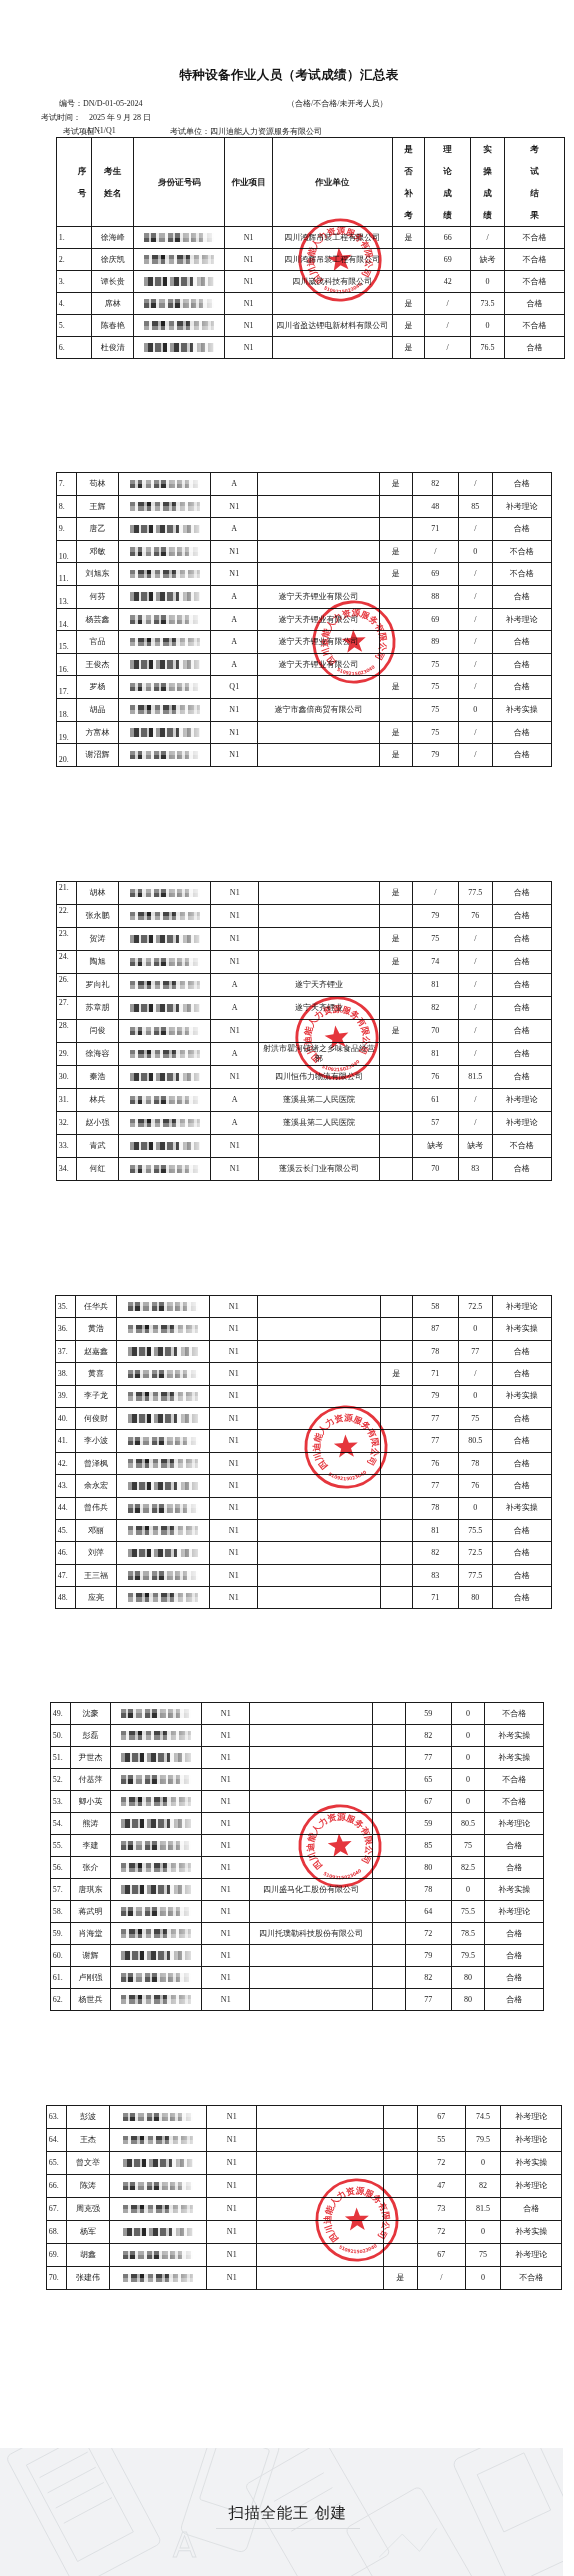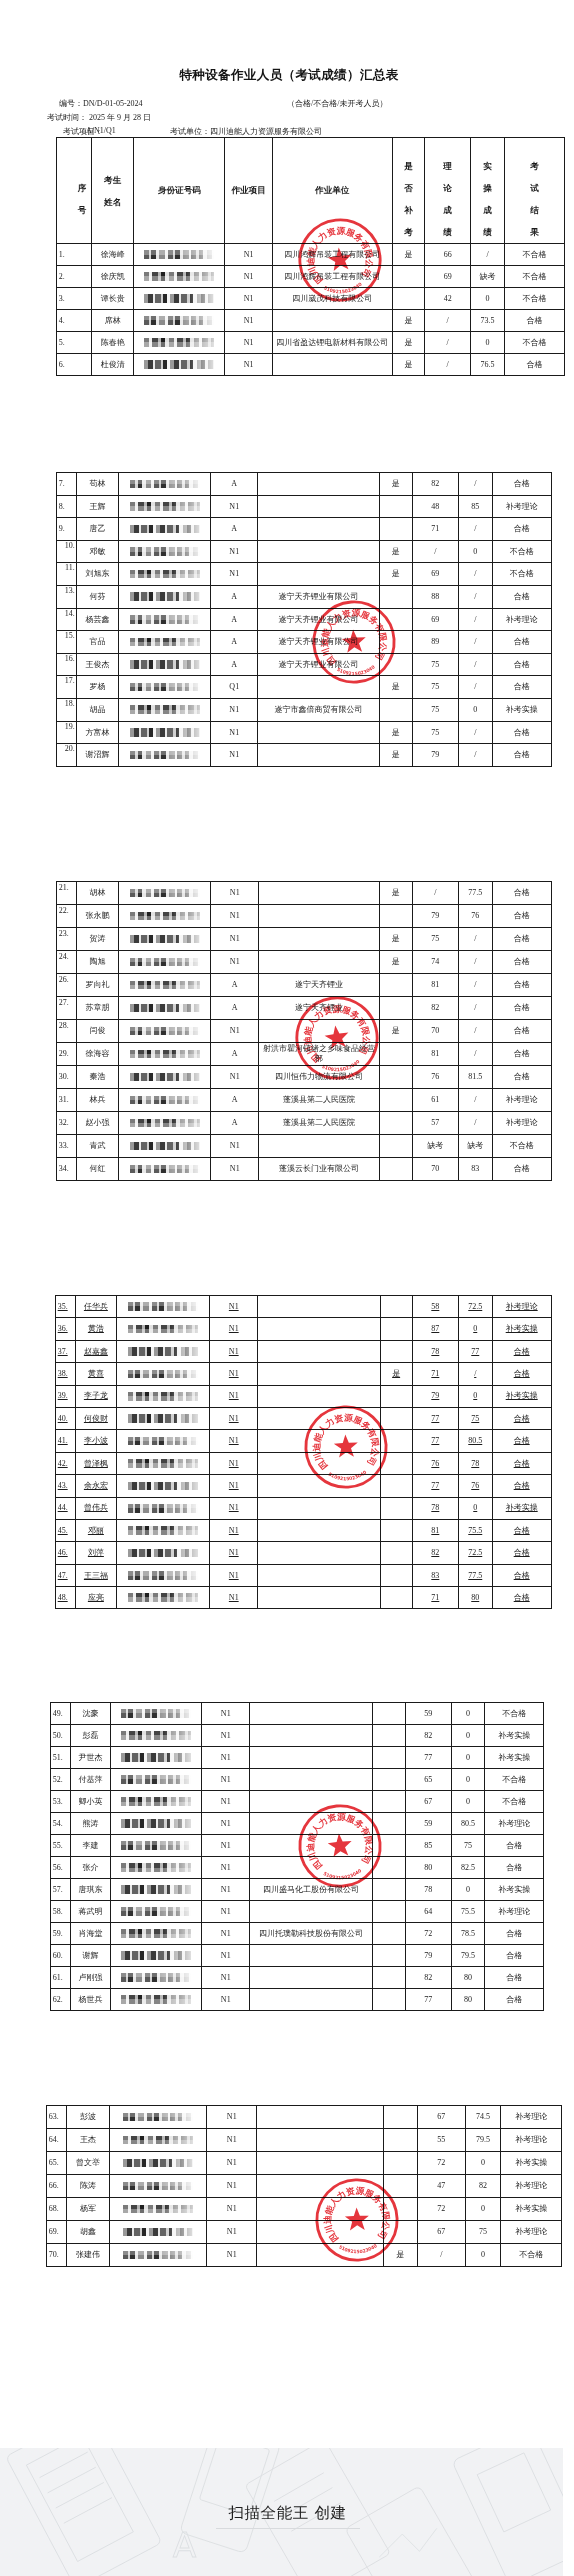--- a/index.html
+++ b/index.html
@@ -15,33 +15,33 @@
   .tbl td:nth-child(1),.tbl th:nth-child(1){width:var(--c1);text-align:left;padding-left:1.7px;}
   .tbl td:nth-child(2),.tbl th:nth-child(2){width:var(--c2);}
   .tbl td:nth-child(3),.tbl th:nth-child(3){width:var(--c3);}
   .tbl td:nth-child(4),.tbl th:nth-child(4){width:var(--c4);}
   .tbl td:nth-child(5),.tbl th:nth-child(5){width:var(--c5);}
   .tbl td:nth-child(6),.tbl th:nth-child(6){width:var(--c6);}
   .tbl td:nth-child(7),.tbl th:nth-child(7){width:var(--c7);}
   .tbl td:nth-child(8),.tbl th:nth-child(8){width:var(--c8);}
   .tbl td:nth-child(9),.tbl th:nth-child(9){width:var(--c9);}
   .tbl th:nth-child(1){text-align:center;padding-left:17px;}
-  .vlabel{display:inline-block;width:1.05em;word-break:break-all;line-height:22px;margin-top:17px;}
+  .vlabel{display:inline-block;width:1.05em;word-break:break-all;line-height:22px;}
   .vlabel2{display:inline-block;width:2.1em;word-break:break-all;line-height:22px;}
 
   #t1{left:56px;top:137px;width:463px;--c1:16px;--c2:39px;--c3:88px;--c4:44px;--c5:117px;--c6:29px;--c7:43px;--c8:30.5px;--c9:57px;}
   #t1 thead tr{height:89px;}
   #t1 tbody tr{height:22px;}
   #t2{left:56px;top:472px;width:464px;--c1:16px;--c2:39px;--c3:89px;--c4:44px;--c5:118px;--c6:30px;--c7:43px;--c8:30.5px;--c9:56px;}
   #t2 tr{height:22.6px;}
-  #t2 tr:nth-of-type(n+4) td:nth-child(1){vertical-align:top;padding-top:0;text-align:right;}
+  #t2 tr:nth-of-type(n+4) td:nth-child(1){vertical-align:top;padding-top:11px;}
   #t3{left:56px;top:881px;width:464px;--c1:16px;--c2:39px;--c3:89px;--c4:45px;--c5:117px;--c6:30px;--c7:43px;--c8:30.5px;--c9:56px;}
   #t3 tr{height:23px;margin-left:29px;}
   #t3 tr:nth-of-type(-n+7) td:nth-child(1){vertical-align:top;padding-top:1.1px;}
-  #t4{left:55px;top:1295px;width:466px;text-decoration:underline;--c1:16px;--c2:38px;--c3:90px;--c4:45px;--c5:119px;--c6:29px;--c7:43px;--c8:30.5px;--c9:56px;}
+  #t4{left:55px;top:1295px;width:466px;--c1:16px;--c2:38px;--c3:90px;--c4:45px;--c5:119px;--c6:29px;--c7:43px;--c8:30.5px;--c9:56px;}
   #t4 tr{height:22.4px;}
   #t5{left:50px;top:1702px;width:465px;--c1:16px;--c2:37px;--c3:88px;--c4:45px;--c5:119px;--c6:30px;--c7:43px;--c8:30px;--c9:56px;}
   #t5 tr{height:22px;}
   #t6{left:46px;top:2105px;width:486px;--c1:16px;--c2:40px;--c3:94px;--c4:47px;--c5:123px;--c6:31px;--c7:45px;--c8:32px;--c9:58px;}
   #t6 tr{height:23px;}
 
   .mosaic{width:70px;height:8.6px;margin:0 auto;
     background:
       linear-gradient(90deg,rgba(255,255,255,0) 50%,rgba(255,255,255,.85) 100%),
       linear-gradient(180deg,rgba(255,255,255,.3) 0 50%,rgba(255,255,255,0) 50% 100%),
@@ -82,21 +82,21 @@
   </defs>
 </svg>
 
 <h1 class="title">特种设备作业人员（考试成绩）汇总表</h1>
 
 <div class="meta" style="left:45px;top:98px;margin-left:14px;">
   <span>编号：</span><span>DN/D-01-05-2024</span>
 </div>
 <div class="meta" style="left:287px;top:98px;">（合格/不合格/未开考人员）</div>
 
-<div class="meta" style="left:47px;top:112px;font-family:Liberation Serif, serif;">考试时间：</div>
+<div class="meta" style="left:41px;top:112px;font-family:Liberation Serif, serif;">考试时间：</div>
 <div class="meta" style="left:89px;top:112px;">2025 年 9 月 28 日</div>
 
 <div class="meta" style="left:63px;top:126px;font-family:Liberation Mono, monospace;">考试项目：</div>
 <div class="meta" style="left:86px;top:126px;">A/N1/Q1</div>
 <div class="meta" style="left:170px;top:126px;">
   <span>考试单位：</span><span>四川迪能人力资源服务有限公司</span>
 </div>
 
 <table class="tbl" id="t1">
   <thead>
@@ -1024,20 +1024,33 @@
           <div class="mosaic"></div>
         </td>
     <td>N1</td>
     <td></td>
     <td></td>
     <td>47</td>
     <td>82</td>
     <td>补考理论</td>
   </tr>
 
+  <tr>
+    <td>67.</td>
+    <td>周克强</td>
+    <td>
+          <div class="mosaic"></div>
+        </td>
+    <td>N1</td>
+    <td></td>
+    <td></td>
+    <td>73</td>
+    <td>81.5</td>
+    <td>合格</td>
+  </tr>
 
   <tr>
     <td>68.</td>
     <td>杨军</td>
     <td>
           <div class="mosaic"></div>
         </td>
     <td>N1</td>
     <td></td>
     <td></td>

